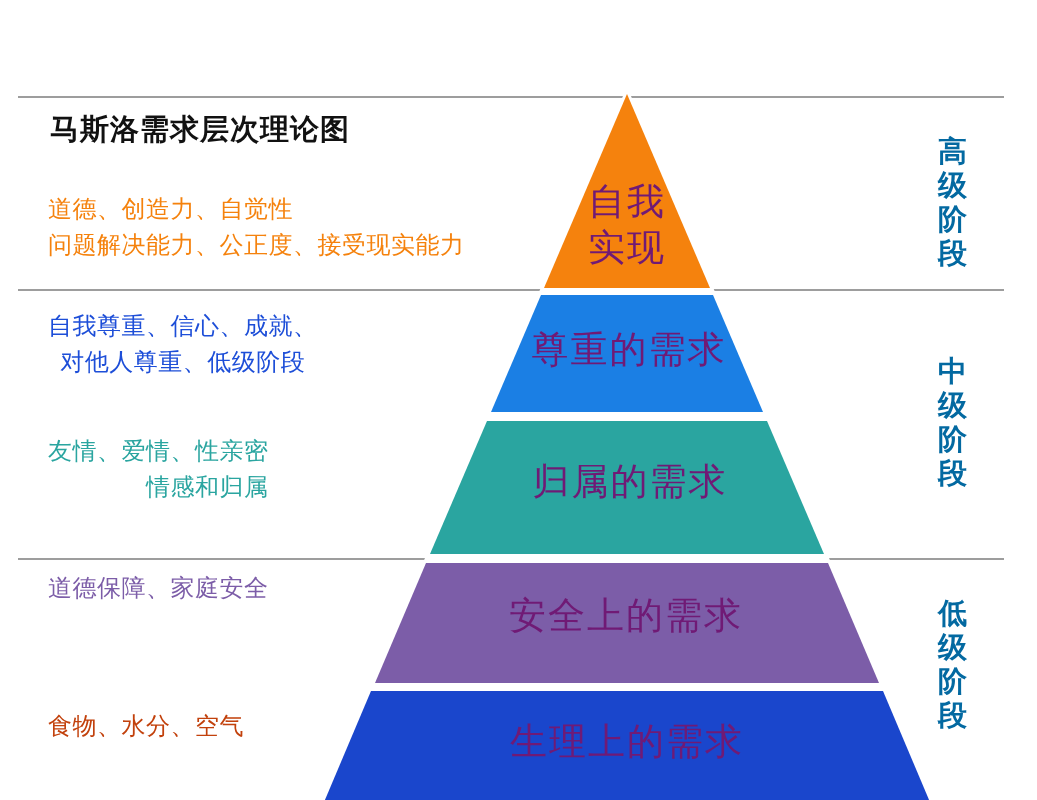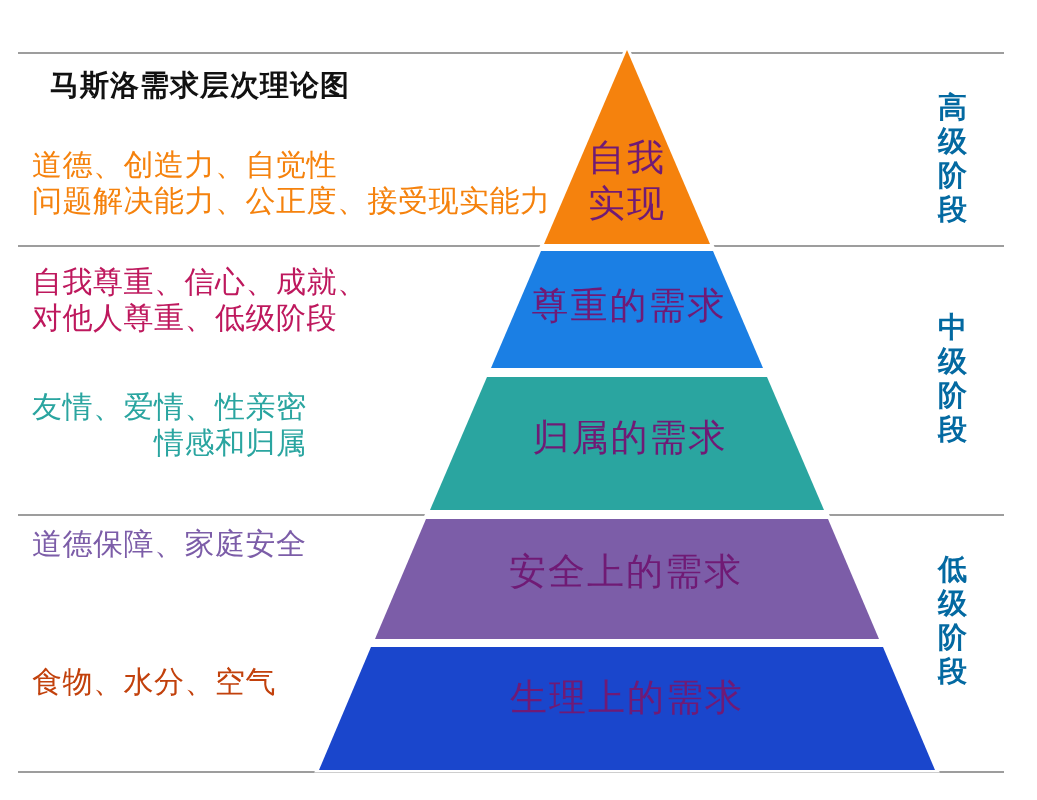--- a/index.html
+++ b/index.html
@@ -2,42 +2,42 @@
 <html><head>
 <meta charset="utf-8">
 <style>
   html, body { margin: 0; padding: 0; }
   body {
     width: 1037px; height: 800px;
     background: #ffffff;
     font-family: "Liberation Sans", "DejaVu Sans", sans-serif;
     overflow: hidden;
   }
-  .canvas { position: relative; width: 1037px; height: 635px; }
+  .canvas { position: relative; width: 1037px; height: 635px; margin-top: 44px; }
 
   .hline {
     position: absolute; left: 18px; width: 986px; height: 2px;
     background: #9d9d9d;
   }
   .hl0 { top: 52px; }
   .hl1 { top: 245px; }
   .hl2 { top: 514px; }
   .hl3 { top: 771px; }
 
   svg.pyr { position: absolute; left: 0; top: 0; }
 
   .page-title {
     position: absolute; left: 50px; top: 66px;
     font-size: 29px; font-weight: bold; color: #111111;
     letter-spacing: 1px;
   }
 
   .ann {
-    position: absolute; left: 32px;
-    font-size: 30px; line-height: 36px; font-weight: 500;
+    position: absolute; left: 48px;
+    font-size: 24px; line-height: 36px; font-weight: 500;
     letter-spacing: 0.5px; white-space: nowrap; font-family: Liberation Serif, serif;
   }
   .ann0 { top: 147px; }
   .ann1 { top: 264px; }
   .ann2 { top: 389px; text-align: right; }
   .ann3 { top: 527px; line-height: 34px; }
   .ann4 { top: 664px; }
 
   .plabel {
     position: absolute; transform: translate(-50%, -50%);
@@ -85,21 +85,21 @@
   <div class="plabel pl1">尊重的需求</div>
   <div class="plabel pl2">归属的需求</div>
   <div class="plabel pl3">安全上的需求</div>
   <div class="plabel pl4">生理上的需求</div>
 
   <div class="ann ann0" style="color: rgb(245, 130, 13);">
     <div>道德、创造力、自觉性</div>
     <div>问题解决能力、公正度、接受现实能力</div>
   </div>
 
-  <div class="ann ann1" style="color: #be185d;">
+  <div class="ann ann1" style="color: #1d4ed8; text-align: center;">
     <div>自我尊重、信心、成就、</div>
     <div>对他人尊重、低级阶段</div>
   </div>
 
   <div class="ann ann2" style="color: rgb(42, 165, 160);">
     <div>友情、爱情、性亲密</div>
     <div>情感和归属</div>
   </div>
 
   <div class="ann ann3" style="color: rgb(124, 93, 168);">

